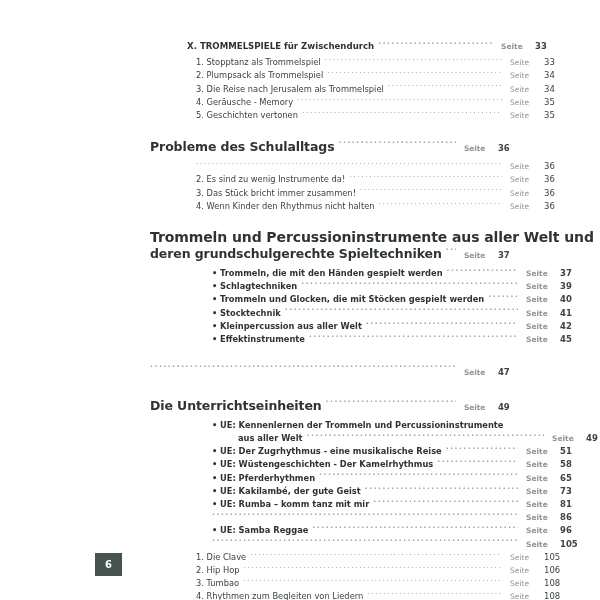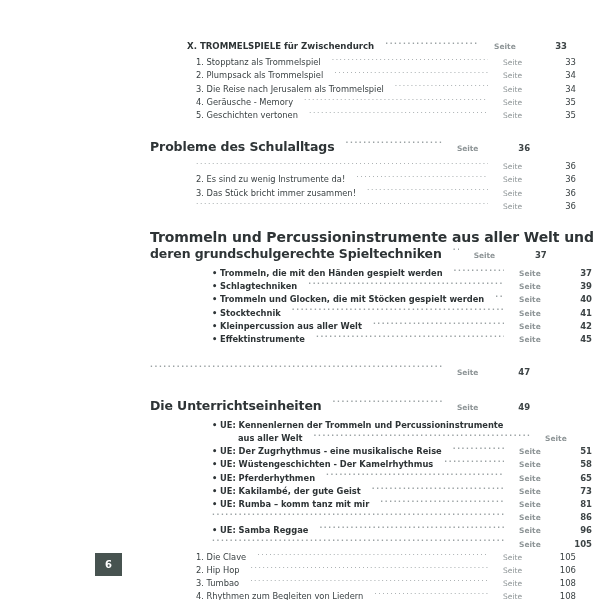--- a/index.html
+++ b/index.html
@@ -30,21 +30,20 @@
     top: 40px;
     width: 380px;
   }
 
   
   .row {
     display: flex;
     align-items: baseline;
     width: 100%;
     white-space: nowrap;
-    gap: 7px;
   }
   .row .label {
     flex: 0 0 auto;
     padding-right: 4px;
   }
   .row .leader {
     flex: 1 1 auto;
     overflow: hidden;
     height: 1em;
     position: relative;
@@ -62,21 +61,20 @@
   }
   .row .seite {
     flex: 0 0 34px;
     text-align: left;
     color: #8d9496;
     font-size: 7.5px;
     padding-left: 8px;
   }
   .row .pagenum {
     flex: 0 0 32px;
-    text-align: right;
     color: #3d4446;
     font-size: 8.5px;
   }
 
   
   .lvl-h1 {
     margin-left: 0;
     font-size: 12.5px;
     font-weight: bold;
     color: #2e3436;
@@ -214,20 +212,21 @@
         <span class="seite">Seite</span>
         <span class="pagenum">36</span>
       </div>
       <div class="row line lvl-num">
         <span class="label">3. Das Stück bricht immer zusammen!</span>
         <span class="leader"></span>
         <span class="seite">Seite</span>
         <span class="pagenum">36</span>
       </div>
       <div class="row line lvl-num">
+        <span class="label">4. Wenn Kinder den Rhythmus nicht halten</span>
         <span class="leader"></span>
         <span class="seite">Seite</span>
         <span class="pagenum">36</span>
       </div>
       <div class="gap-lg"></div>
       <div class="h1-firstline">Trommeln und Percussioninstrumente aus aller Welt und</div>
       <div class="row line lvl-h1">
         <span class="label">deren grundschulgerechte Spieltechniken</span>
         <span class="leader"></span>
         <span class="seite">Seite</span>

